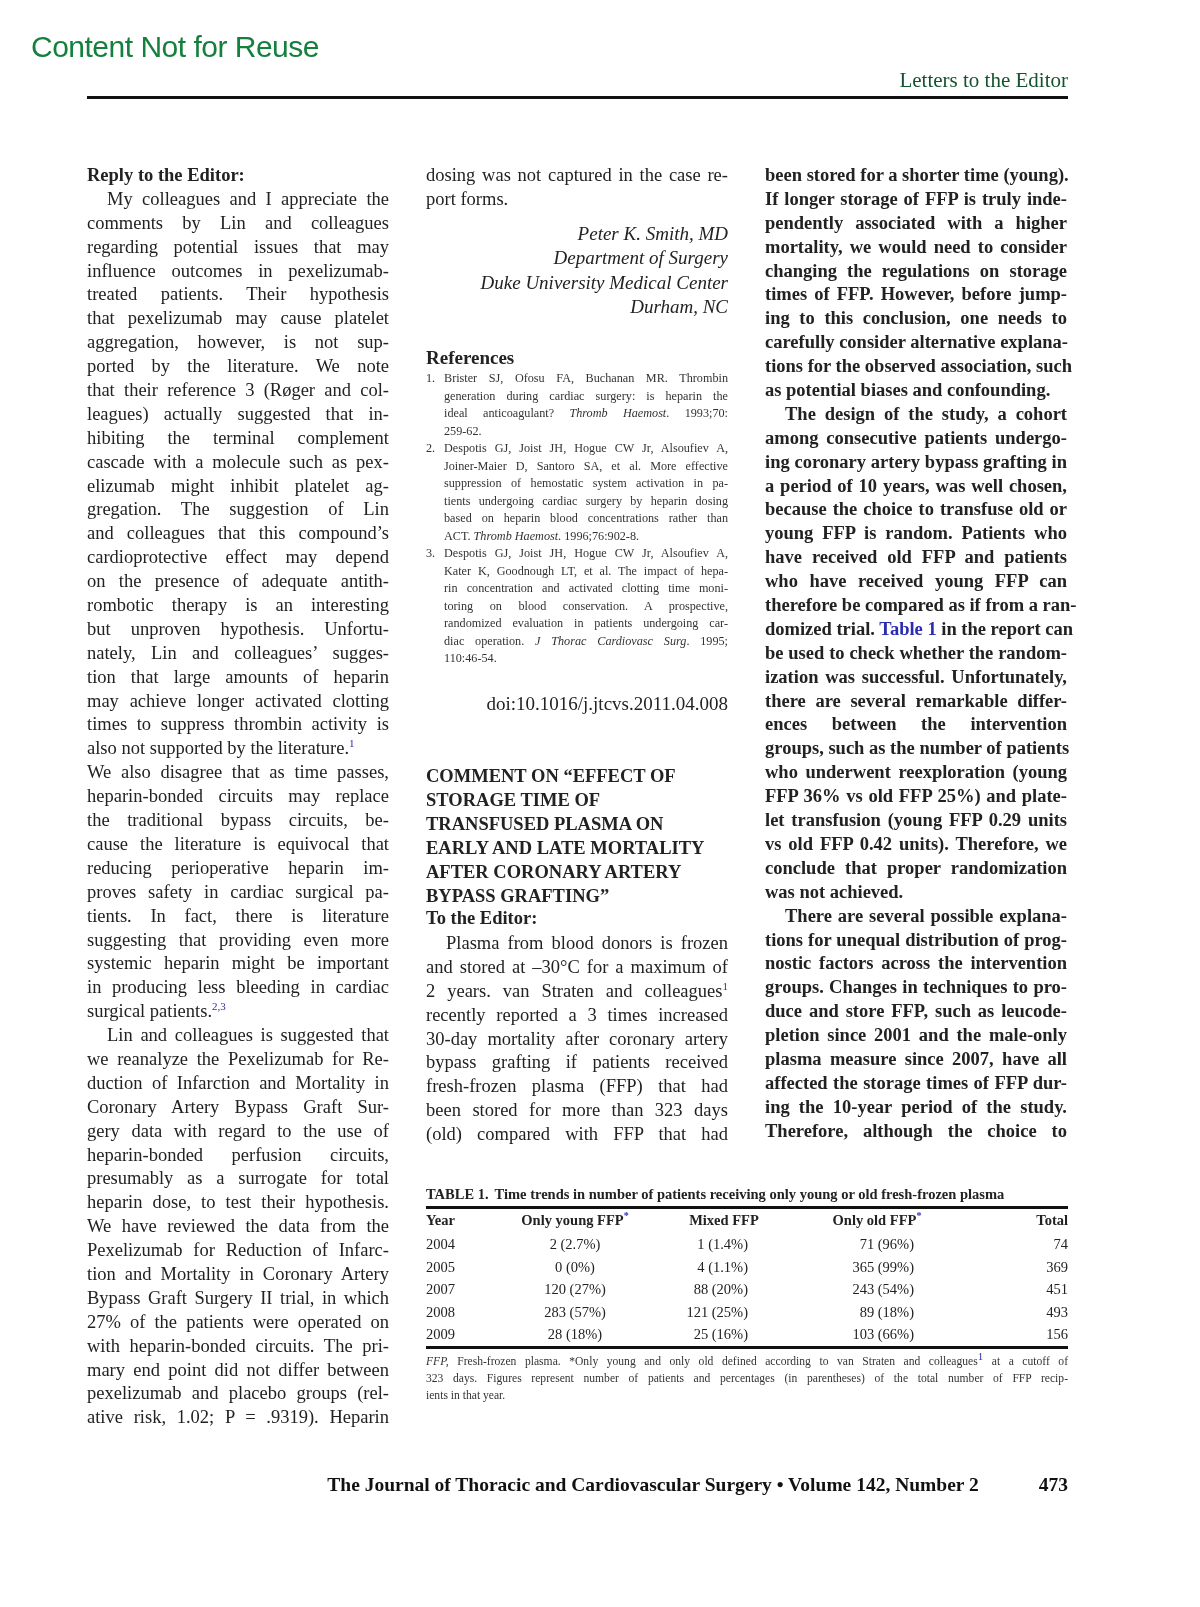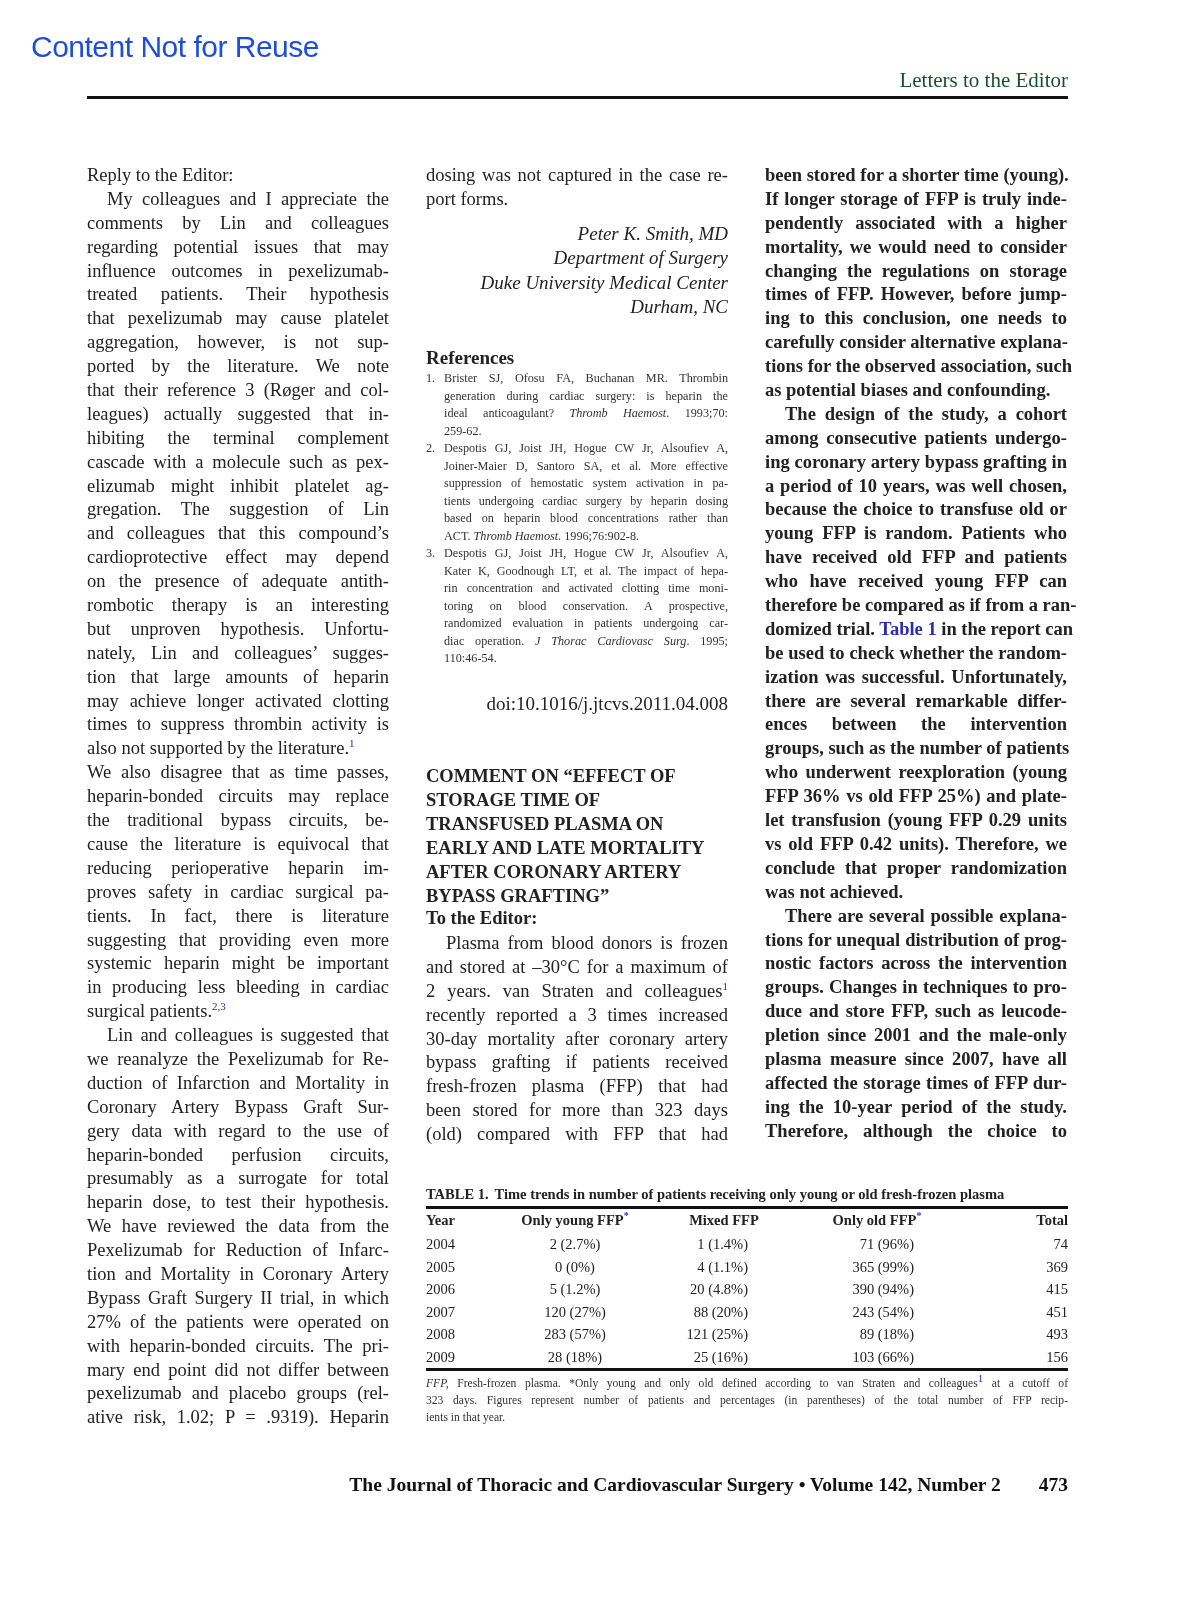--- a/index.html
+++ b/index.html
@@ -1,30 +1,30 @@
 <!DOCTYPE html>
 <html><head>
 <meta charset="utf-8">
 <style>
   html, body { margin:0; padding:0; background:#ffffff; }
   body { width:1200px; height:1607px; position:relative; overflow:hidden;
          font-family:"Liberation Serif", "DejaVu Serif", serif; color:#222; }
   .watermark { position:absolute; left:31px; top:30px; font-family:"Liberation Sans", sans-serif;
-               font-size:30px; color:#1d4ed8; letter-spacing:-0.5px; }
+               font-size:30px; color:#15803d; letter-spacing:-0.5px; }
   .running-head { position:absolute; right:132px; top:68px; font-weight:normal; font-size:21px; color:#14532d; }
   .head-rule { position:absolute; left:87px; width:981px; top:96px; height:3px; background:#111; }
 
   .col { position:absolute; font-size:18.5px; line-height:23.9px; }
   .col1 { left:87px; top:164px; width:302px; }
   .col2 { left:426px; top:164px; width:302px; }
   .col3 { left:765px; top:164px; width:302px;font-weight:bold; }
   .line { display:block; white-space:nowrap; text-align:justify; text-align-last:justify; height:23.9px; }
   .line.last { text-align-last:left; }
   .indent { padding-left:20px; }
-  .bold-head { font-weight:normal; text-align-last:left; }
+  .bold-head { font-weight:bold; text-align-last:left; }
   .sup { font-size:11px; vertical-align:super; line-height:0; color:#2b2bb0; }
   .link { color:#2b2bb0; }
 
   .sig { position:absolute; left:426px; top:222px; width:302px; text-align:right;
          font-style:italic; font-size:19px; line-height:24.3px; }
   .refs-title { position:absolute; left:426px; top:347px; font-weight:bold; font-size:19px; }
   .refs { position:absolute; left:426px; top:370px; width:302px; font-size:12.2px; line-height:17.5px; color:#333; }
   .ref { position:relative; padding-left:18px; }
   .ref .num { position:absolute; left:0; top:0; }
   .ref .rl { display:block; white-space:nowrap; text-align:justify; text-align-last:justify; }
@@ -50,21 +50,21 @@
   td.c-mixed { text-align:right; padding-right:36px; }
   th.c-old { text-align:center; width:186px; }
   td.c-old { text-align:right; padding-right:56px; }
   th.c-total, td.c-total { text-align:right; }
   .ast { color:#2b2bb0; font-size:10px; vertical-align:super; line-height:0; }
   .tfoot { font-size:11.6px; line-height:17px; color:#333; margin-top:4px; }
   .tfoot .fl { display:block; white-space:nowrap; text-align:justify; text-align-last:justify; }
   .tfoot .fl.last { text-align-last:left; }
 
   .footer { position:absolute; top:1474px; right:132px; font-weight:bold; font-size:19.5px; color:#111; white-space:nowrap; }
-  .footer .page { margin-left:38px; }
+  .footer .page { margin-left:60px; }
 </style>
 </head>
 <body>
 
 <div class="watermark">Content Not for Reuse</div>
 <div class="running-head">Letters to the Editor</div>
 <div class="head-rule"></div>
 
 <div class="col col1">
   <span class="line bold-head">Reply to the Editor:</span>
@@ -262,27 +262,20 @@
           <td class="c-total">74</td>
         </tr>
         <tr>
           <td class="c-year">2005</td>
           <td class="c-young">0 (0%)</td>
           <td class="c-mixed">4 (1.1%)</td>
           <td class="c-old">365 (99%)</td>
           <td class="c-total">369</td>
         </tr>
         <tr>
-          <td class="c-year">2006</td>
-          <td class="c-young">5 (1.2%)</td>
-          <td class="c-mixed">20 (4.8%)</td>
-          <td class="c-old">390 (94%)</td>
-          <td class="c-total">415</td>
-        </tr>
-        <tr>
           <td class="c-year">2007</td>
           <td class="c-young">120 (27%)</td>
           <td class="c-mixed">88 (20%)</td>
           <td class="c-old">243 (54%)</td>
           <td class="c-total">451</td>
         </tr>
         <tr>
           <td class="c-year">2008</td>
           <td class="c-young">283 (57%)</td>
           <td class="c-mixed">121 (25%)</td>

